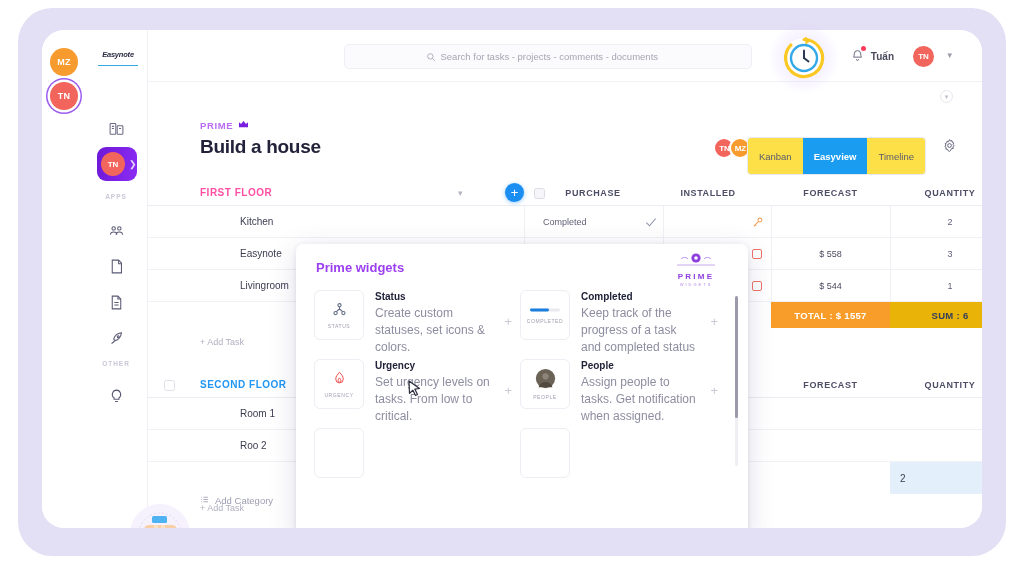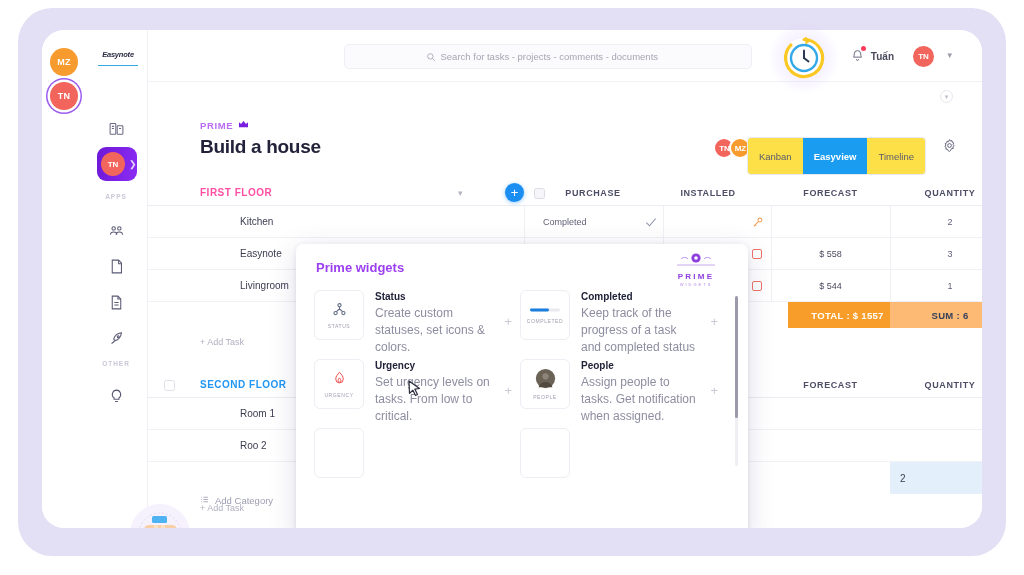--- a/index.html
+++ b/index.html
@@ -223,25 +223,25 @@
     width: 10px; height: 10px; border: 1.3px solid #f0756a; border-radius: 2px;
   }
 
   .add-task {
     position: relative; height: 28px; display: flex; align-items: center;
     font-size: 9px; color: #b0b0c0; padding-left: 52px;
   }
   #total-bar {
     position: absolute; top: 0; height: 26px;
     background: #f99d2a; color: #fff; font-size: 9.5px; font-weight: bold;
-    display: flex; align-items: center; justify-content: center; letter-spacing: .3px; margin-left: 17px;
+    display: flex; align-items: center; justify-content: center; letter-spacing: .3px;
   }
   #sum-bar {
     position: absolute; top: 0; height: 26px;
-    background: #fdba74; color: #35405a; font-size: 9.5px; font-weight: bold;
+    background: #eab308; color: #35405a; font-size: 9.5px; font-weight: bold;
     display: flex; align-items: center; justify-content: center; letter-spacing: .3px;
   }
   #qty-hl {
     position: absolute; height: 32px; background: #e3f0fb;
     display: flex; align-items: center; padding-left: 10px;
     font-size: 10px; color: #3c3c52;
   }
   #add-category {
     position: absolute; left: 52px; bottom: 22px;
     font-size: 9.5px; color: #9c9cb0; display: flex; align-items: center; gap: 6px;

